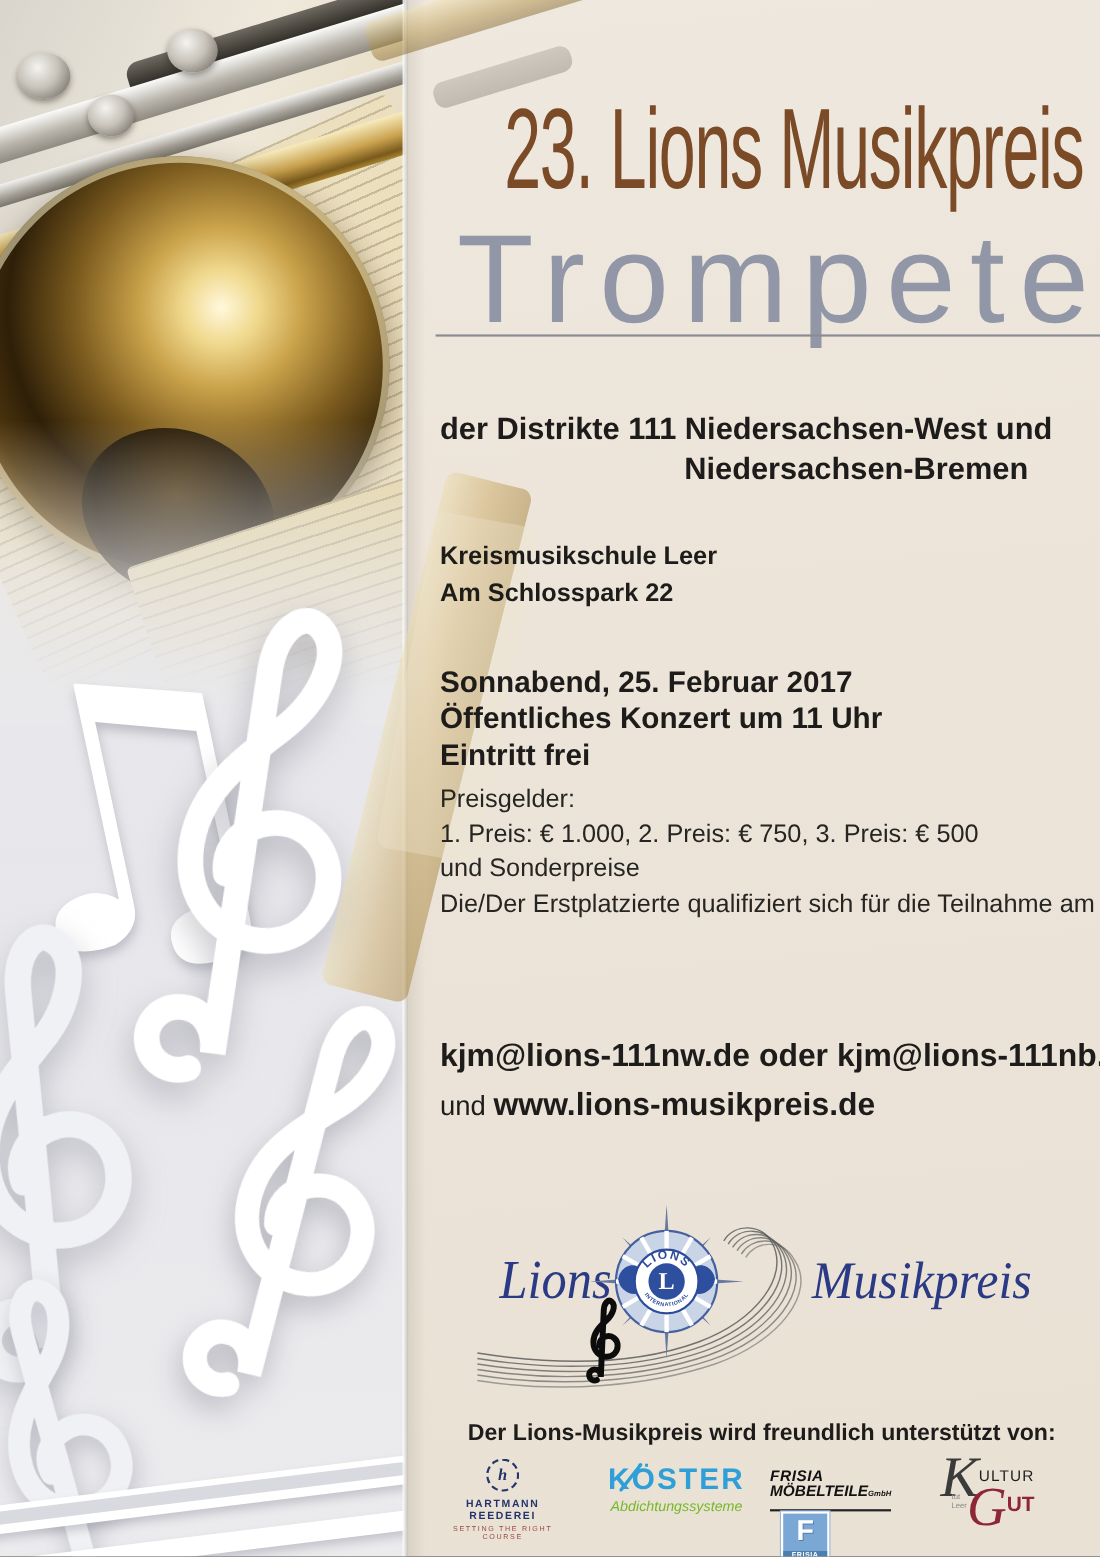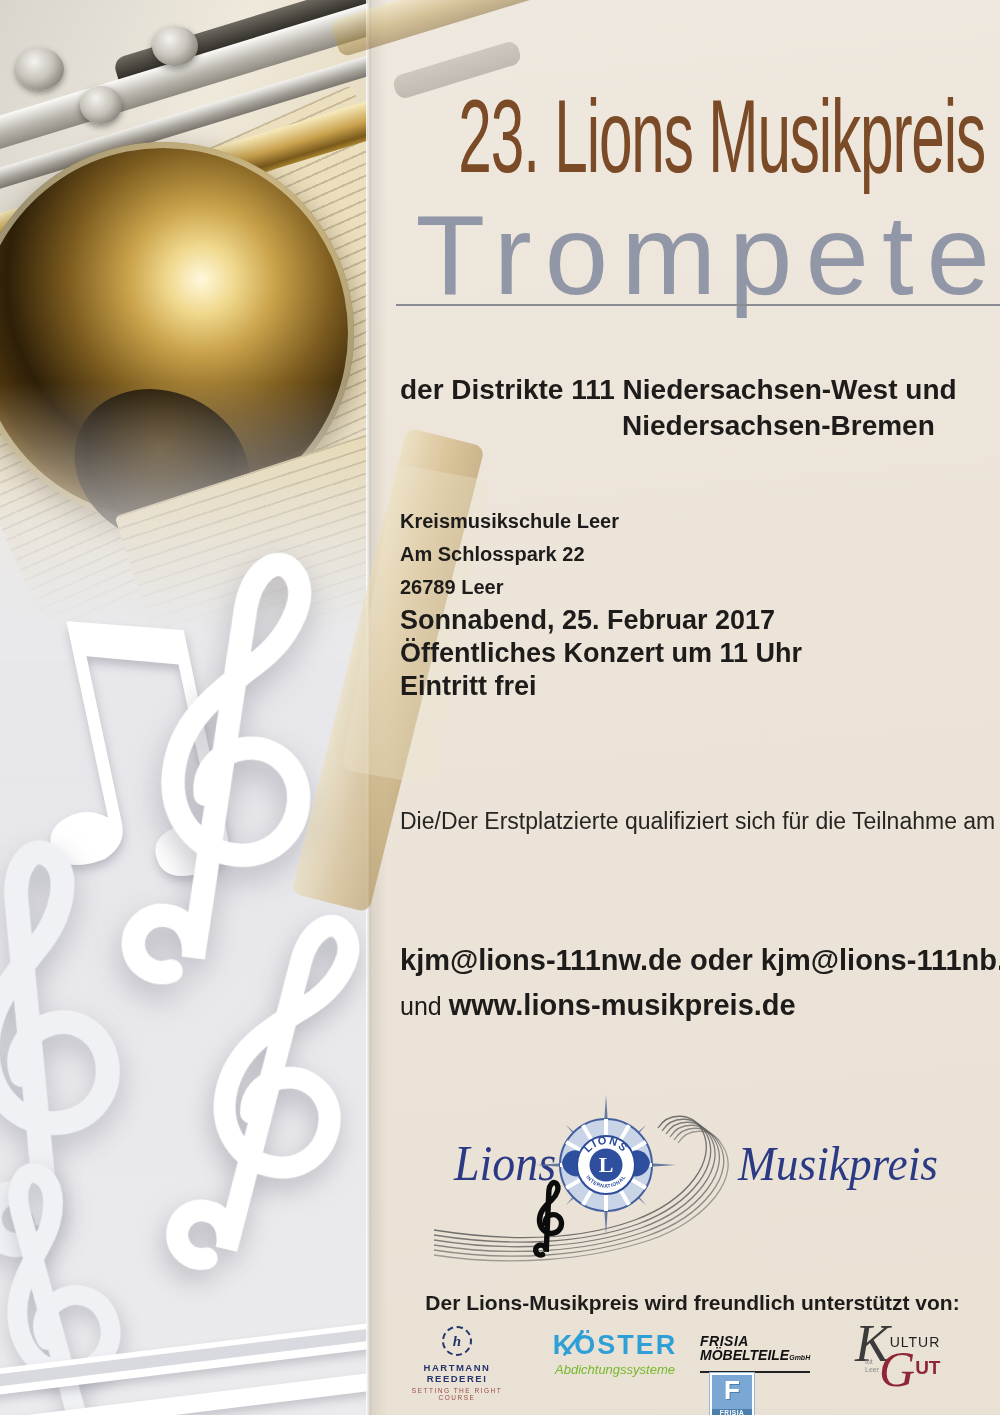--- a/index.html
+++ b/index.html
@@ -68,21 +68,21 @@
   .title1{position:absolute;right:15px;top:84px;font-size:104px;font-weight:400;
     color:#7b4a27;white-space:nowrap;transform:scaleX(.58);transform-origin:right top;
     letter-spacing:-2px;line-height:1;}
   .title2{position:absolute;right:10px;top:198px;font-size:114px;font-weight:400;
     color:#9297a7;white-space:nowrap;letter-spacing:13px;margin-right:-13px;line-height:1;}
   .title-rule{position:absolute;left:396px;right:0;top:304px;height:2px;background:#8b8b93;}
   
   .block{position:absolute;left:400px;white-space:nowrap;}
   .subtitle{top:372px;font-size:28px;font-weight:bold;line-height:36px;}
   .subtitle .indent{margin-left:222px;}
-  .venue{top:505px;font-size:20px;font-weight:bold;line-height:33px;}
+  .venue{top:489px;font-size:23px;font-weight:bold;line-height:33px;}
   .event{top:604px;font-size:27px;font-weight:bold;line-height:33px;}
   .prizes{top:711px;font-size:23px;line-height:31px;color:#262522;}
   .qual{top:806px;font-size:23px;line-height:30px;color:#262522;}
   .info-heading{top:913px;font-size:25px;}
   .emails{top:944px;font-size:29px;font-weight:bold;}
   .webline{top:989px;font-size:25px;}
   .webline b{font-size:29px;font-weight:bold;}
   
   .logo-svg{position:absolute;left:430px;top:1082px;overflow:visible;}
   .logo-text{font-family:"Liberation Serif",serif;font-style:italic;fill:#2b3a84;}
@@ -186,29 +186,33 @@
   <div class="title-rule"></div>
 
   <div class="block subtitle">
     <div>der Distrikte 111 Niedersachsen-West und</div>
     <div class="indent">Niedersachsen-Bremen</div>
   </div>
 
   <div class="block venue">
     <div>Kreismusikschule Leer</div>
     <div>Am Schlosspark 22</div>
-    <div>26789 Leer</div>
   </div>
 
   <div class="block event">
     <div>Sonnabend, 25. Februar 2017</div>
     <div>Öffentliches Konzert um 11 Uhr</div>
     <div>Eintritt frei</div>
   </div>
 
+  <div class="block prizes">
+    <div>Preisgelder:</div>
+    <div>1. Preis: € 1.000, 2. Preis: € 750, 3. Preis: € 500</div>
+    <div>und Sonderpreise</div>
+  </div>
 
   <div class="block qual">
     <div>Die/Der Erstplatzierte qualifiziert sich für die Teilnahme am</div>
   </div>
 
   <div class="block emails">kjm@lions-111nw.de oder kjm@lions-111nb.de</div>
   <div class="block webline"><span>und </span><b>www.lions-musikpreis.de</b></div>
 
   <svg class="logo-svg" width="520" height="190" viewBox="0 0 520 190">
     <g>

